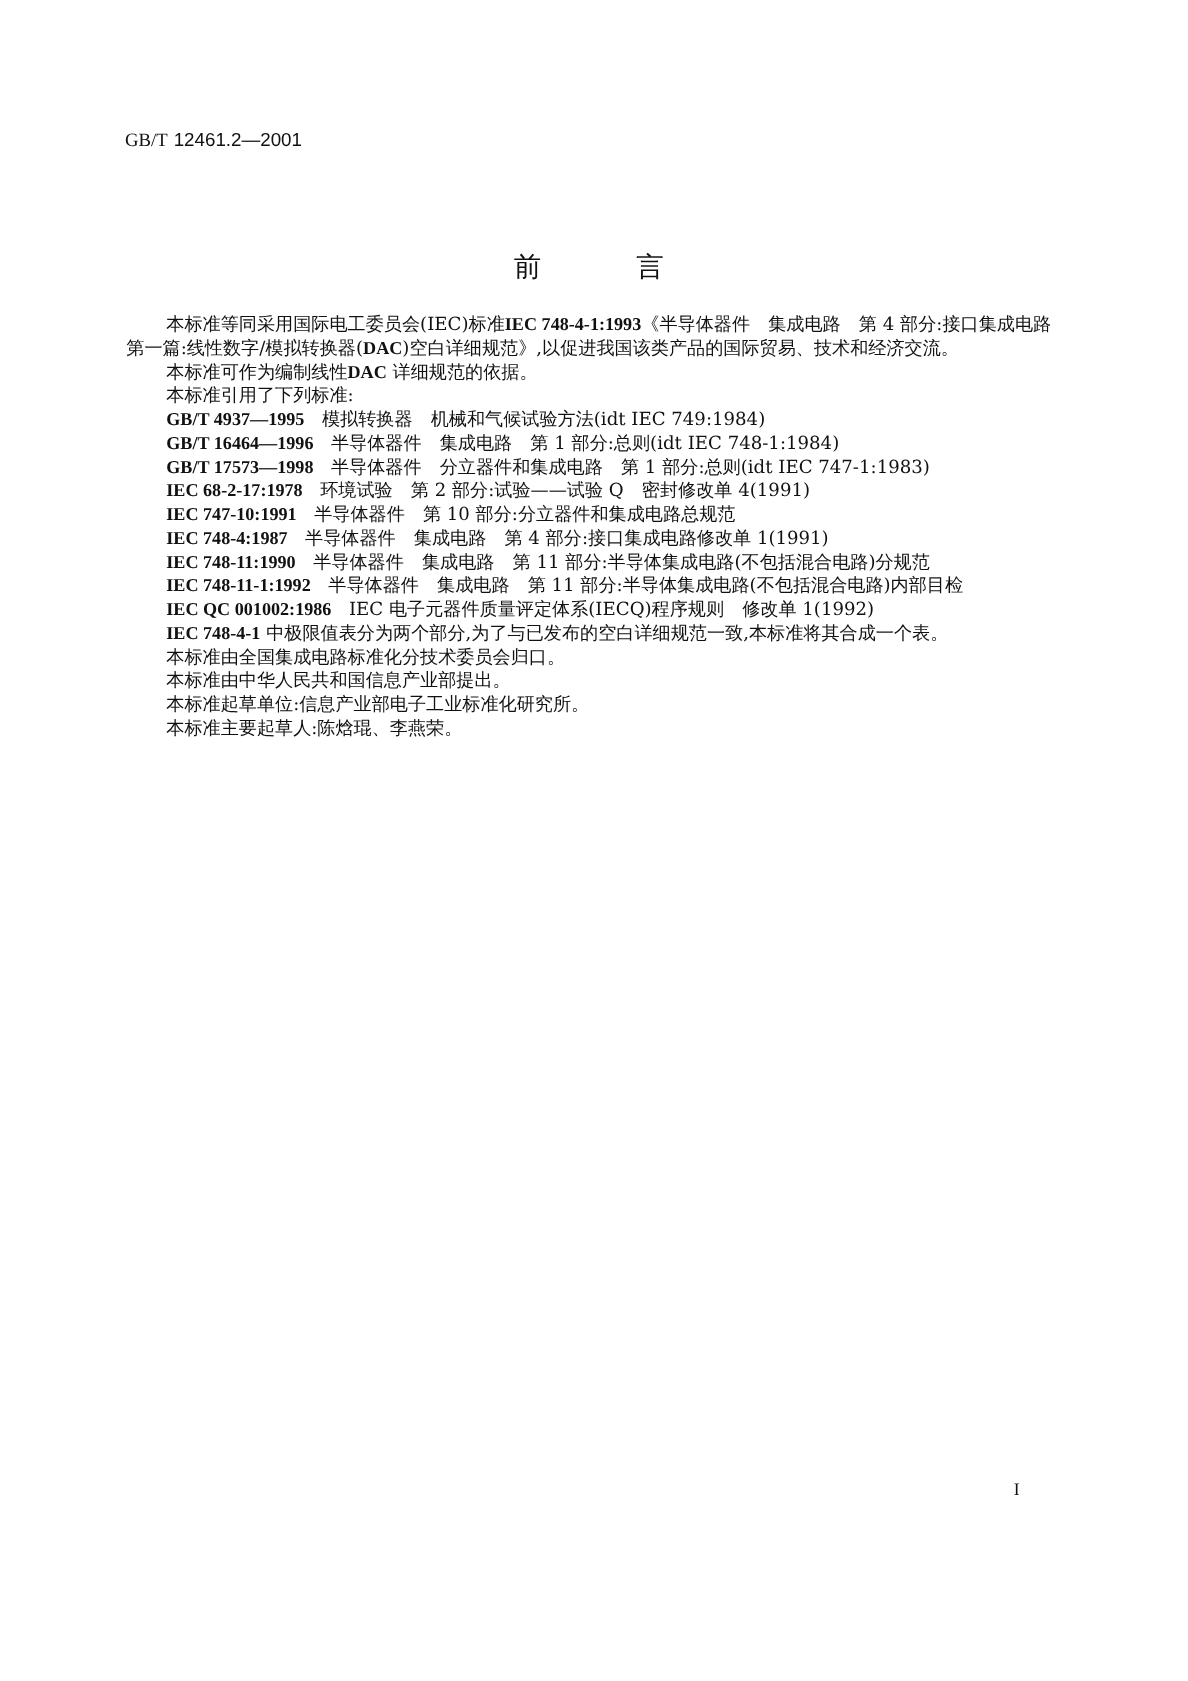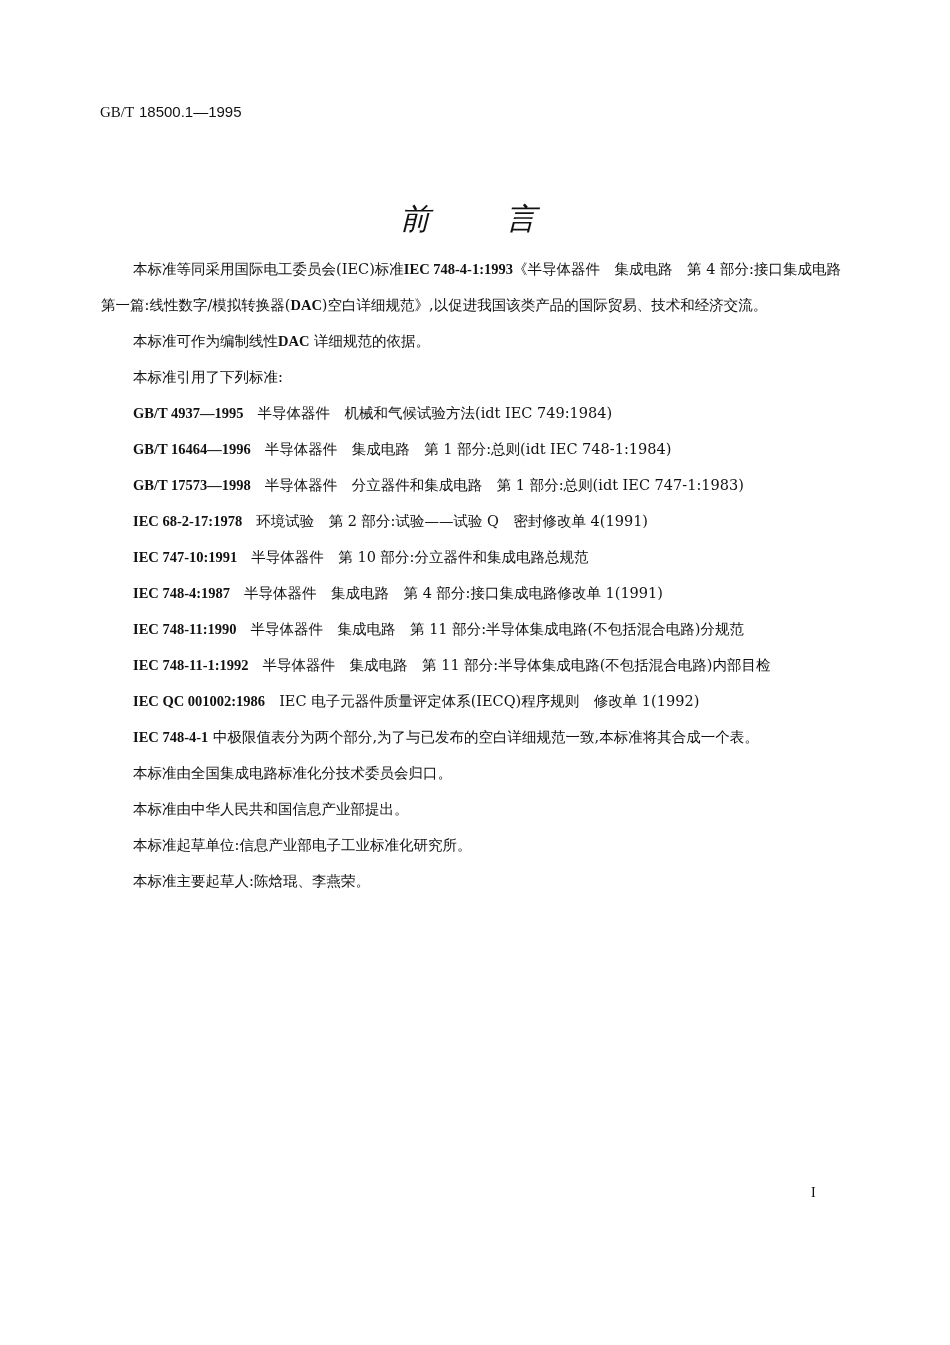--- a/index.html
+++ b/index.html
@@ -1,53 +1,53 @@
 <!DOCTYPE html>
 <html><head>
 <meta charset="utf-8">
 <style>
   html, body { margin:0; padding:0; background:#ffffff; }
   body { width:950px; height:1345px; position:relative; overflow:hidden;
          font-family: "DejaVu Serif", "Liberation Serif", serif; color:#111; }
   .header { position:absolute; left:100px; top:103px; font-size:15px; letter-spacing:0; }
   .header .gb { font-weight:normal; font-family:"Liberation Serif", serif; }
   .header .num { font-family:"Liberation Sans", sans-serif; }
-  .title { position:absolute; left:400px; top:199px; font-size:30px; font-family:"DejaVu Sans", sans-serif;font-style:italic; }
+  .title { position:absolute; left:411px; top:199px; font-size:22px; font-family:"DejaVu Sans", sans-serif; }
   .title span { display:inline-block; }
   .title .t2 { margin-left:76px; }
-  .body { position:absolute; left:101px; top:251px; width:740px; font-size:14.5px; line-height:36px; }
+  .body { position:absolute; left:101px; top:251px; width:740px; font-size:14.5px; line-height:19px; }
   .p { margin:0; text-indent:32px; text-align:justify; text-align-last:left; }
   .ref { display:flex; padding-left:32px; margin:0; }
   .ref .code { font-weight:bold; font-family:"Liberation Serif", serif; white-space:nowrap; margin-right:14px; }
   .ref .title-txt { flex:1; }
   .ref.wrap .code { flex:0 0 auto; }
   .b { font-weight:bold; font-family:"Liberation Serif", serif; }
   .pageno { position:absolute; left:811px; top:1185px; font-size:14px; font-family:"Liberation Serif", serif; }
 </style>
 </head>
 <body>
 
 <div class="header">
   <span class="gb">GB/T</span>
-  <span class="num">18500.1—1995</span>
+  <span class="num">12461.2—2001</span>
 </div>
 
 <div class="title">
   <span>前</span><span class="t2">言</span>
 </div>
 
 <div class="body">
   <p class="p"><span>本标准等同采用国际电工委员会(IEC)标准</span><span class="b">IEC 748-4-1:1993</span><span>《半导体器件　集成电路　第 4 部分:接口集成电路　第一篇:线性数字/模拟转换器(</span><span class="b">DAC</span><span>)空白详细规范》,以促进我国该类产品的国际贸易、技术和经济交流。</span></p>
   <p class="p"><span>本标准可作为编制线性</span><span class="b">DAC</span><span> 详细规范的依据。</span></p>
   <p class="p">本标准引用了下列标准:</p>
 
   <div>
     <div class="ref">
         <span class="code">GB/T 4937—1995</span>
-        <span class="title-txt">半导体器件　机械和气候试验方法(idt IEC 749:1984)</span>
+        <span class="title-txt">模拟转换器　机械和气候试验方法(idt IEC 749:1984)</span>
       </div>
     <div class="ref">
         <span class="code">GB/T 16464—1996</span>
         <span class="title-txt">半导体器件　集成电路　第 1 部分:总则(idt IEC 748-1:1984)</span>
       </div>
     <div class="ref">
         <span class="code">GB/T 17573—1998</span>
         <span class="title-txt">半导体器件　分立器件和集成电路　第 1 部分:总则(idt IEC 747-1:1983)</span>
       </div>
     <div class="ref">

